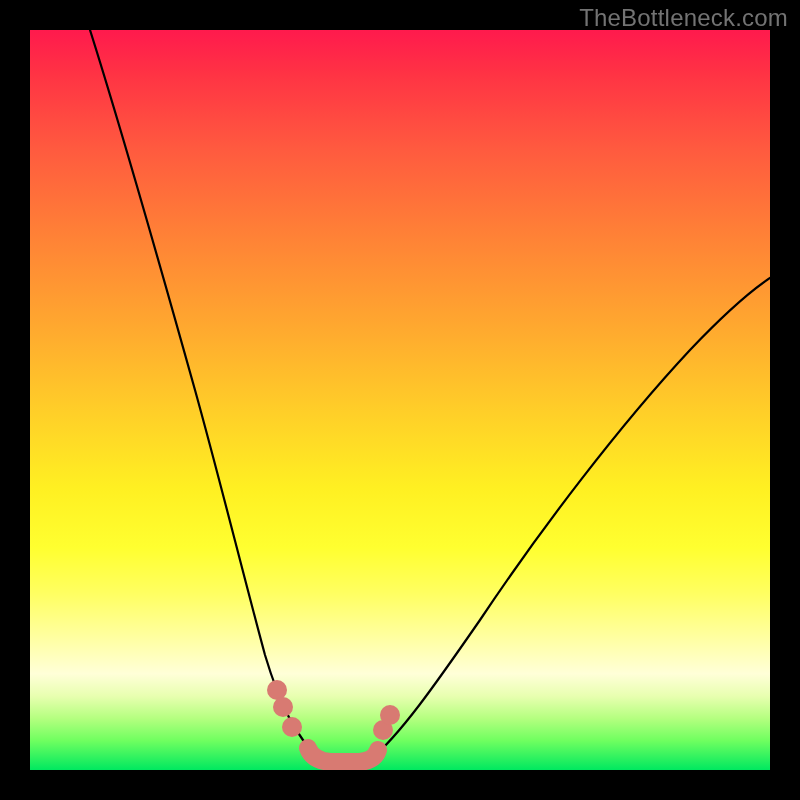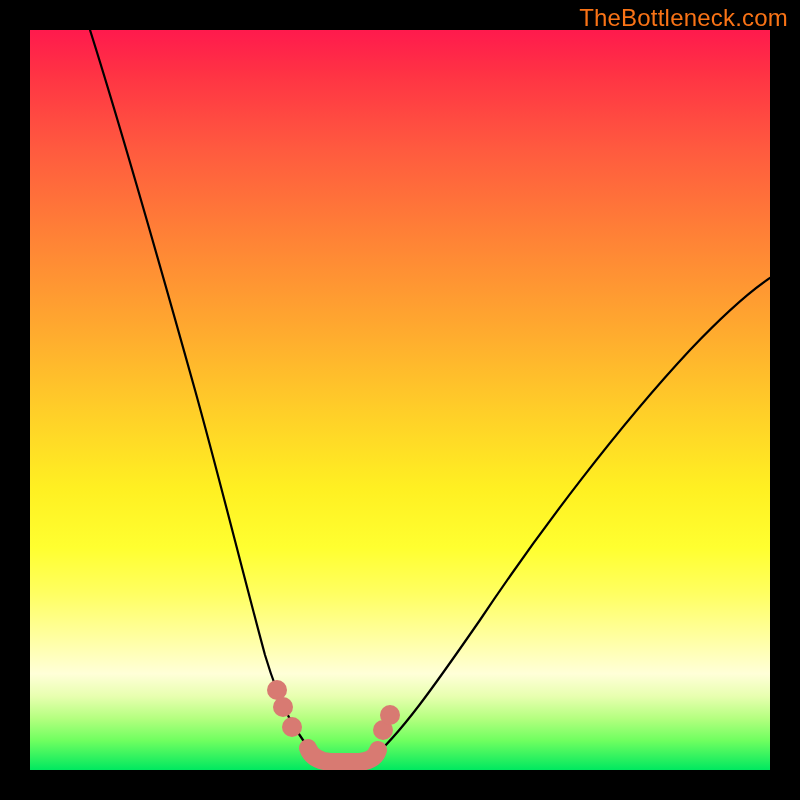--- a/index.html
+++ b/index.html
@@ -40,21 +40,21 @@
       #b5ff80 93%,
       #70ff60 96%,
       #00e860 100%
     );
     overflow: hidden;
   }
   .watermark {
     position: absolute;
     top: 4px;
     right: 12px;
-    color: #f97316;
+    color: #737373;
     font-size: 24px;
     letter-spacing: 0.2px;
     z-index: 5;
   }
   svg.curve {
     position: absolute;
     left: 0; top: 0;
     width: 740px; height: 740px;
     overflow: visible;
   }

